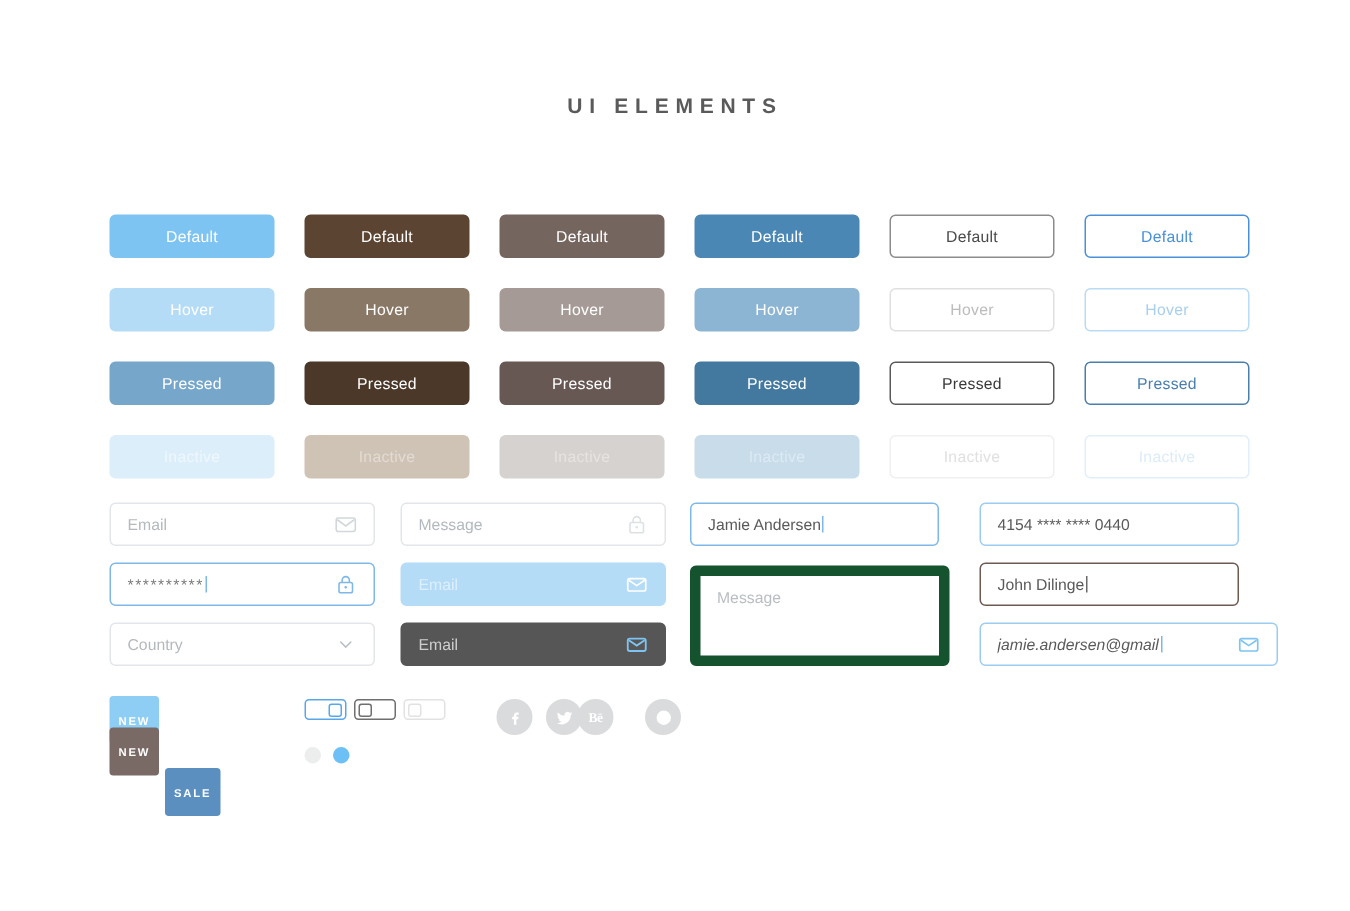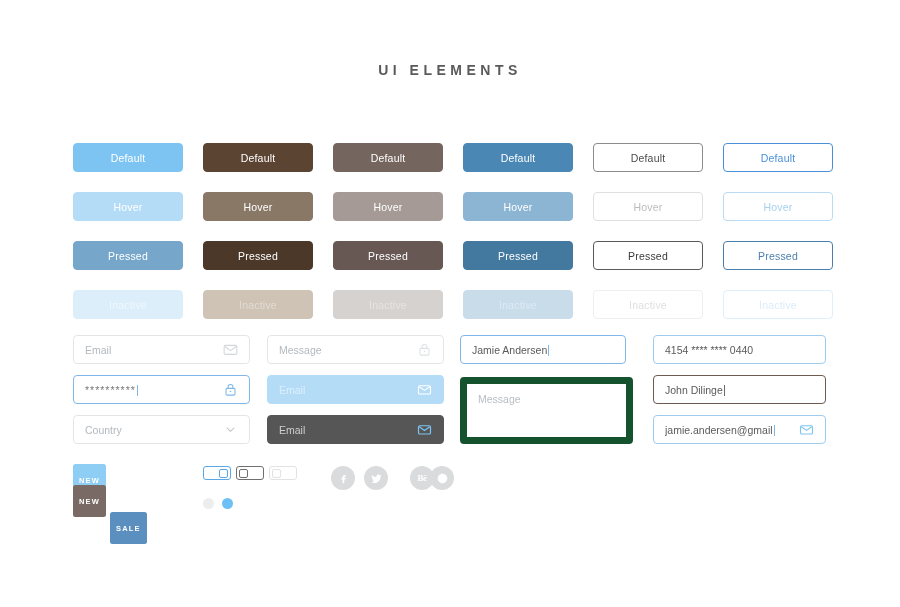--- a/index.html
+++ b/index.html
@@ -244,21 +244,21 @@
   </div>
 
   <div class="field" style="left:653px; top:335px; width:173px; border:1.2px solid #9ccdf0;">
     <span class="ftext filled">4154 **** **** 0440</span>
   </div>
 
   <div class="field" style="left:653px; top:375px; width:173px; border:1.4px solid #6d5a50;">
     <span class="ftext filled"><span>John Dilinge</span><span class="caret dark"></span></span>
   </div>
 
-  <div class="field" style="left:653px; top:415px; width:173px; border:1.2px solid #9ccdf0;">
+  <div class="field" style="left:653px; top:415px; width:199px; border:1.2px solid #9ccdf0;font-style:italic;">
     <span class="ftext filled"><span>jamie.andersen@gmail</span><span class="caret"></span></span>
     <span class="ficon">
       <svg viewBox="0 0 20 20">
           <rect x="2" y="5" width="16" height="11" rx="1.8" fill="none" stroke="#7ec4f2" stroke-width="1.5"></rect>
           <path d="M3 6.4 L10 11.2 L17 6.4" fill="none" stroke="#7ec4f2" stroke-width="1.5"></path>
         </svg>
     </span>
   </div>
 
   <div class="badge" style="left: 73px; top: 464px; background: rgb(142, 205, 244); color: rgb(255, 255, 255);">
@@ -287,21 +287,21 @@
   <div class="social" style="left:331px; top:466px;">
     <svg viewBox="0 0 24 24">
         <path d="M14.5 8.2h1.8V5.4h-2.3c-2.3 0-3.6 1.3-3.6 3.5v1.9H8.2v2.9h2.2v7h3v-7h2.3l.4-2.9h-2.7V9.4c0-.8.3-1.2 1.1-1.2z"></path>
       </svg>
   </div>
   <div class="social" style="left:364px; top:466px;">
     <svg viewBox="0 0 24 24">
         <path d="M21.5 6.6c-.7.3-1.5.5-2.3.6.8-.5 1.4-1.3 1.7-2.2-.8.5-1.6.8-2.5 1a3.9 3.9 0 0 0-6.7 3.6A11.1 11.1 0 0 1 3.6 5.5a3.9 3.9 0 0 0 1.2 5.2c-.6 0-1.2-.2-1.7-.5a3.9 3.9 0 0 0 3.1 3.8c-.6.2-1.2.2-1.8.1a3.9 3.9 0 0 0 3.6 2.7 7.8 7.8 0 0 1-5.8 1.6 11 11 0 0 0 6 1.8c7.2 0 11.2-6 11.2-11.2v-.5c.8-.6 1.5-1.3 2.1-2.1z"></path>
       </svg>
   </div>
-  <div class="social" style="left:410px; top:466px;">
+  <div class="social" style="left:385px; top:466px;">
     <span class="bl">Bē</span>
   </div>
   <div class="social" style="left:430px; top:466px;">
     <svg viewBox="0 0 24 24" fill="none" stroke="#ffffff" stroke-width="1.3">
       <circle cx="12" cy="12" r="8.2"></circle>
       <path d="M5 8.5c4.5 1.2 9.5.6 12.6-1.8"></path>
       <path d="M4.3 14.6c4.2-2.2 9.3-1.6 12.2 1.6"></path>
       <path d="M9.2 4.3c3.2 3.6 5.2 8.3 5.6 13.6"></path>
       <path d="M15.6 5.3c-2.5 5-6.2 9.1-10.6 11.6"></path>
     </svg>

